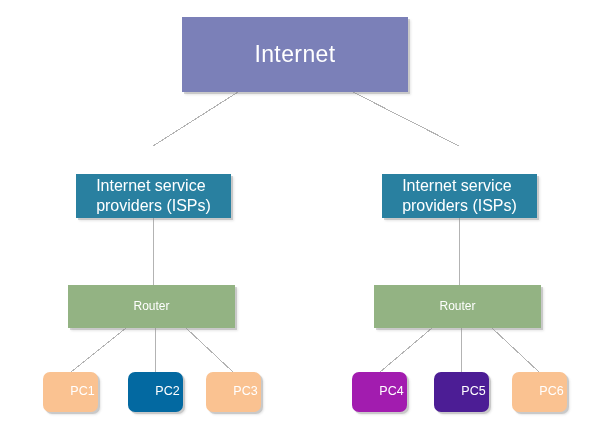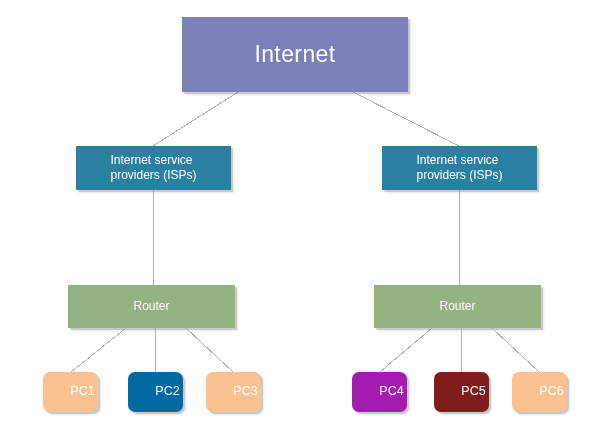--- a/index.html
+++ b/index.html
@@ -43,23 +43,24 @@
     box-shadow: 2px 2px 0 rgba(130,130,130,0.30),
                 3px 3px 2px rgba(150,150,150,0.22);
   }
 
   .node-internet {
     font-size: 23px;
     letter-spacing: 0.4px;
     font-weight: 400;
   }
   .node-isp {
-    font-size: 12px;
+    font-size: 16px;
     padding: 2px 6px;
     font-weight: 400;
+    margin-top: 28px;
   }
   .node-router {
     font-size: 12px;
     font-weight: 400;
   }
   .node-pc {
     font-size: 12.5px;
     border-radius: 7px;
     font-weight: 400;
     padding-left: 24px;
@@ -107,21 +108,21 @@
       </div>
       <div class="node node-pc" style="left: 128px; top: 372px; width: 55px; height: 40px; background: #0369a1;">
         <span class="node-label">PC2</span>
       </div>
       <div class="node node-pc" style="left: 206px; top: 372px; width: 55px; height: 40px; background: rgb(250, 194, 145);">
         <span class="node-label">PC3</span>
       </div>
       <div class="node node-pc" style="left: 352px; top: 372px; width: 55px; height: 40px; background: #a21caf;">
         <span class="node-label">PC4</span>
       </div>
-      <div class="node node-pc" style="left: 434px; top: 372px; width: 55px; height: 40px; background: #7f1d1d;">
+      <div class="node node-pc" style="left: 434px; top: 372px; width: 55px; height: 40px; background: #4c1d95;">
         <span class="node-label">PC5</span>
       </div>
       <div class="node node-pc" style="left: 512px; top: 372px; width: 55px; height: 40px; background: rgb(250, 194, 145);">
         <span class="node-label">PC6</span>
       </div>
     </div>
 
 </div>
 
 </body></html>

